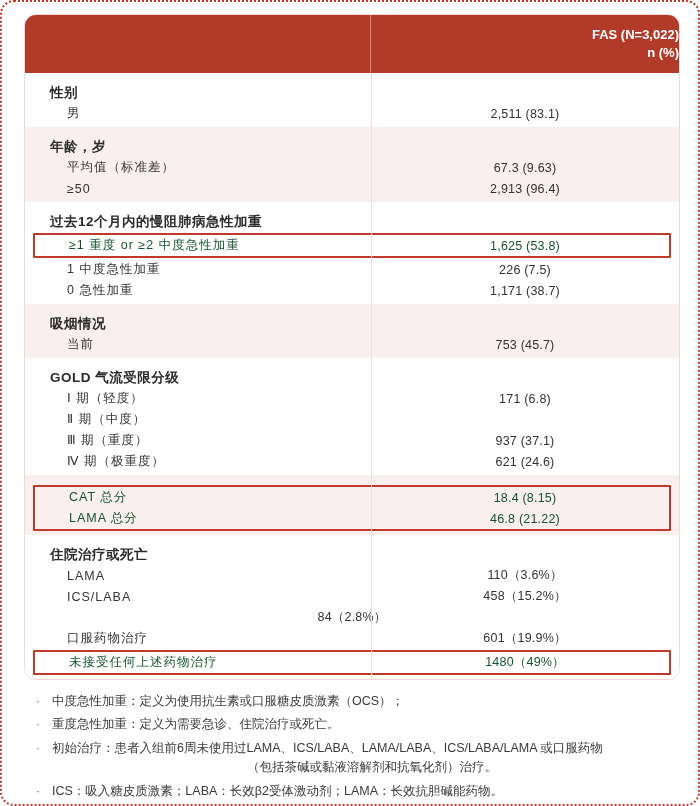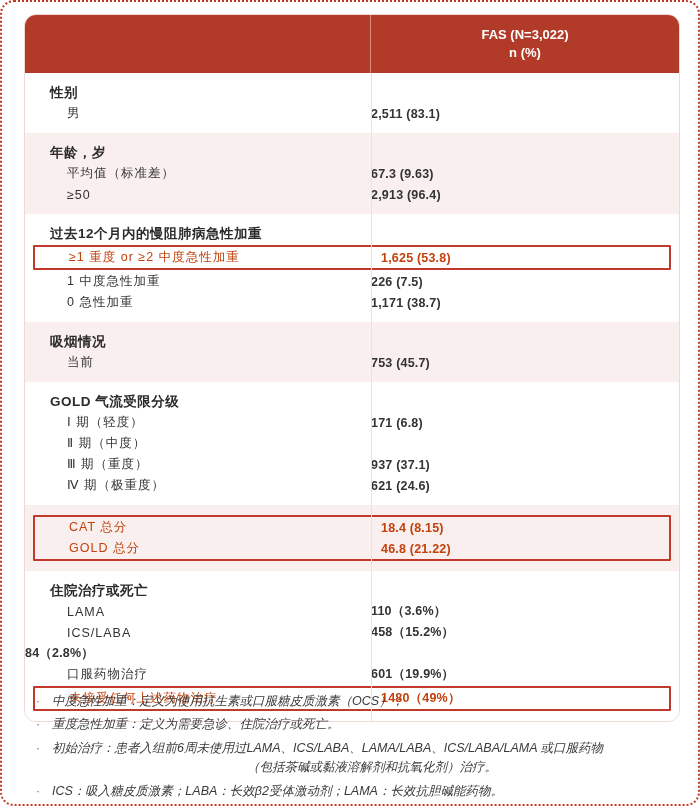--- a/index.html
+++ b/index.html
@@ -36,33 +36,33 @@
   .thead {
     display: flex;
     background: #B23A29;
     height: 58px;
   }
   .thead .col-label { flex: 0 0 346px; border-right: 1px solid #D98A7C; }
   .thead .col-value {
     flex: 1;
     display: flex;
     flex-direction: column;
-    align-items: center;
+    align-items: flex-end;
     justify-content: center;
     color: #ffffff;
     font-size: 13px;
     font-weight: bold;
     line-height: 1.35;
   }
 
   .tbody { position: relative; }
 
   .group {
     position: relative;
-    padding: 9px 0 9px 0;
+    padding: 9px 0 3px 0;
   }
   .group.alt { background: #F9EFEE; }
   .group.plain { background: #FFFFFF; }
 
   
   .tbody::after {
     content: "";
     position: absolute;
     left: 346px;
     top: 0;
@@ -83,35 +83,34 @@
   }
   .rlabel {
     flex: 0 0 346px;
     padding-left: 42px;
     font-size: 12.5px;
     color: #333333;
     letter-spacing: 1px;
   }
   .rvalue {
     flex: 1;
-    text-align: left;
+    text-align: center;
     font-size: 12.5px;
     color: #333333;
     letter-spacing: 0.2px;
-    font-weight: bold;
   }
 
   
   .hl {
     position: relative;
     margin: 1px 8px 1px 8px;
     border: 2px solid #C0392B;
     border-radius: 1px;
   }
-  .hl .rlabel, .hl .rvalue { color: #c2410c; }
+  .hl .rlabel, .hl .rvalue { color: #14532d; }
   .hl .rlabel { padding-left: 34px; }
   .hl .grow { min-height: 21px; }
 
   
   .notes {
     position: absolute;
     left: 34px;
     top: 690px;
     width: 640px;
   }
@@ -121,21 +120,21 @@
     color: #3a3a3a;
     line-height: 1.55;
     margin-bottom: 4px;
   }
   .bullet {
     flex: 0 0 16px;
     color: #666;
     font-size: 12px;
     line-height: 1.55;
   }
-  .ntext { flex: 1; font-style: italic; }
+  .ntext { flex: 1; }
   .ncont { padding-left: 16px; display: block; text-align: center; }
 </style>
 </head>
 <body>
 
 <div class="page">
 
   <div class="table-card">
 
     <div class="thead">
@@ -222,21 +221,21 @@
             <div class="rvalue">621 (24.6)</div>
           </div>
         </div>
         <div class="group alt">
           <div class="hl">
             <div class="grow">
               <div class="rlabel">CAT 总分</div>
               <div class="rvalue">18.4 (8.15)</div>
             </div>
             <div class="grow">
-              <div class="rlabel">GOLD 总分</div>
+              <div class="rlabel">LAMA 总分</div>
               <div class="rvalue">46.8 (21.22)</div>
             </div>
           </div>
         </div>
         <div class="group plain">
           <div class="grow">
             <div class="glabel">住院治疗或死亡</div>
             <div class="rvalue"></div>
           </div>
           <div class="grow">

